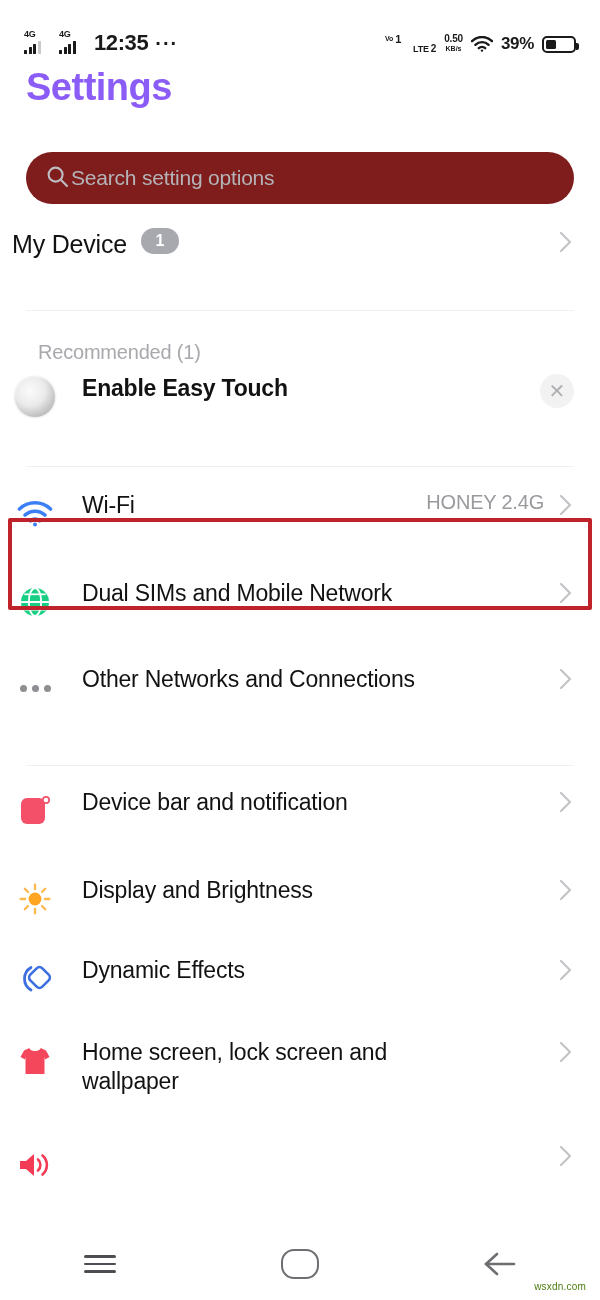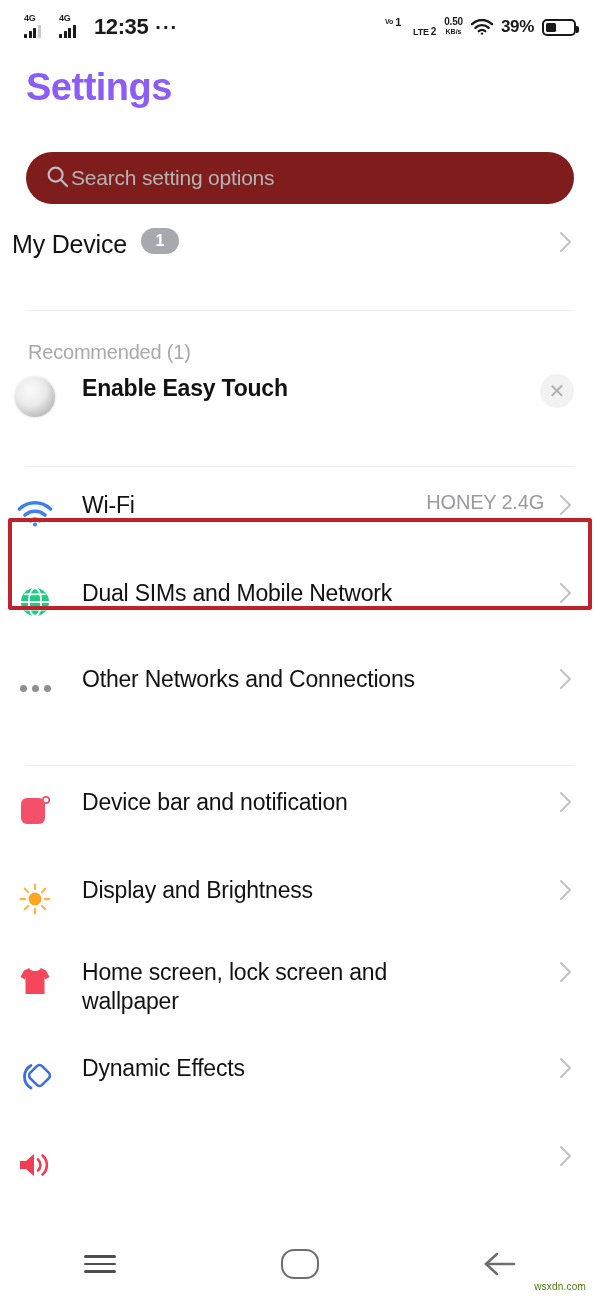--- a/index.html
+++ b/index.html
@@ -7,21 +7,21 @@
     width: 600px; height: 1300px;
     background: #ffffff;
     font-family: "Liberation Sans", sans-serif;
     overflow: hidden;
   }
   .phone { position: relative; width: 600px; height: 1300px; background: #fff; }
 
   
   .statusbar {
     position: absolute; top: 0; left: 0; width: 600px; height: 54px;
-    display: flex; align-items: center; padding: 0 24px;
+    display: flex; align-items: flex-end; padding: 0 24px;
     color: #1a1a1a;
   }
   .sb-left { display: flex; align-items: flex-end; gap: 7px; }
   .sb-right { display: flex; align-items: center; gap: 8px; margin-left: auto; }
 
   .signal { position: relative; width: 28px; height: 22px; }
   .signal .g4 {
     position: absolute; top: -2px; left: 0;
     font-size: 9px; font-weight: bold; letter-spacing: -0.3px; line-height: 9px;
   }
@@ -88,21 +88,21 @@
   .row.device { height: 74px; }
   .row.device .label { font-size: 25px; }
   .badge {
     display: inline-flex; align-items: center; justify-content: center;
     min-width: 38px; height: 26px; padding: 0 9px; margin-left: 14px;
     background: #a7a9ae; color: #fff; border-radius: 13px;
     font-size: 16px; font-weight: bold;
   }
 
   .section-head {
-    font-size: 20px; color: #a8a8ad; padding: 0 28px; letter-spacing: -0.2px;
+    font-size: 20px; color: #a8a8ad; padding: 0 38px; letter-spacing: -0.2px;
   }
 
   .divider { height: 1px; background: #f0f0f1; margin: 0 26px; }
 
   
   .highlight {
     position: absolute; left: 8px; top: 518px; width: 584px; height: 92px;
     border: 4px solid #c0222b; border-radius: 2px; pointer-events: none;
   }
 
@@ -321,42 +321,42 @@
         </svg>
       </span>
       <span class="label">Display and Brightness</span>
       <span class="chev">
         <svg width="16" height="28" viewBox="0 0 16 28">
             <polyline points="3,5 12,14 3,23" fill="none" stroke="#c4c4c8" stroke-width="2.2" stroke-linecap="round" stroke-linejoin="round"></polyline>
           </svg>
       </span>
     </div>
 
-    <div class="row" style="height:94px;margin-top:4px;">
-      <span class="ico">
-        <svg width="34" height="32" viewBox="0 0 34 32">
-          <path d="M11.5 3 L6 5.5 L2.5 12 L7 14.5 L7.5 11.5 L7.5 29 L26.5 29 L26.5 11.5 L27 14.5 L31.5 12 L28 5.5 L22.5 3 C22.5 7 11.5 7 11.5 3 Z" fill="#f4475c"></path>
-        </svg>
-      </span>
-      <span class="label two" style="max-width:400px;">Home screen, lock screen and wallpaper</span>
-      <span class="chev">
-        <svg width="16" height="28" viewBox="0 0 16 28">
-            <polyline points="3,5 12,14 3,23" fill="none" stroke="#c4c4c8" stroke-width="2.2" stroke-linecap="round" stroke-linejoin="round"></polyline>
-          </svg>
-      </span>
-    </div>
-
     <div class="row" style="margin-top:2px;">
       <span class="ico">
         <svg width="34" height="30" viewBox="0 0 34 30">
           <rect x="13" y="5" width="17" height="17" rx="4" transform="rotate(45 21.5 13.5)" fill="none" stroke="#3d6fe0" stroke-width="2.6"></rect>
           <path d="M13 3.5 A13 13 0 0 0 13 26" fill="none" stroke="#3d6fe0" stroke-width="2.8" stroke-linecap="round"></path>
         </svg>
       </span>
       <span class="label">Dynamic Effects</span>
+      <span class="chev">
+        <svg width="16" height="28" viewBox="0 0 16 28">
+            <polyline points="3,5 12,14 3,23" fill="none" stroke="#c4c4c8" stroke-width="2.2" stroke-linecap="round" stroke-linejoin="round"></polyline>
+          </svg>
+      </span>
+    </div>
+
+    <div class="row" style="height:94px;margin-top:4px;">
+      <span class="ico">
+        <svg width="34" height="32" viewBox="0 0 34 32">
+          <path d="M11.5 3 L6 5.5 L2.5 12 L7 14.5 L7.5 11.5 L7.5 29 L26.5 29 L26.5 11.5 L27 14.5 L31.5 12 L28 5.5 L22.5 3 C22.5 7 11.5 7 11.5 3 Z" fill="#f4475c"></path>
+        </svg>
+      </span>
+      <span class="label two" style="max-width:400px;">Home screen, lock screen and wallpaper</span>
       <span class="chev">
         <svg width="16" height="28" viewBox="0 0 16 28">
             <polyline points="3,5 12,14 3,23" fill="none" stroke="#c4c4c8" stroke-width="2.2" stroke-linecap="round" stroke-linejoin="round"></polyline>
           </svg>
       </span>
     </div>
 
     <div class="row" style="margin-top:10px;">
       <span class="ico">
         <svg width="36" height="30" viewBox="0 0 36 30">

